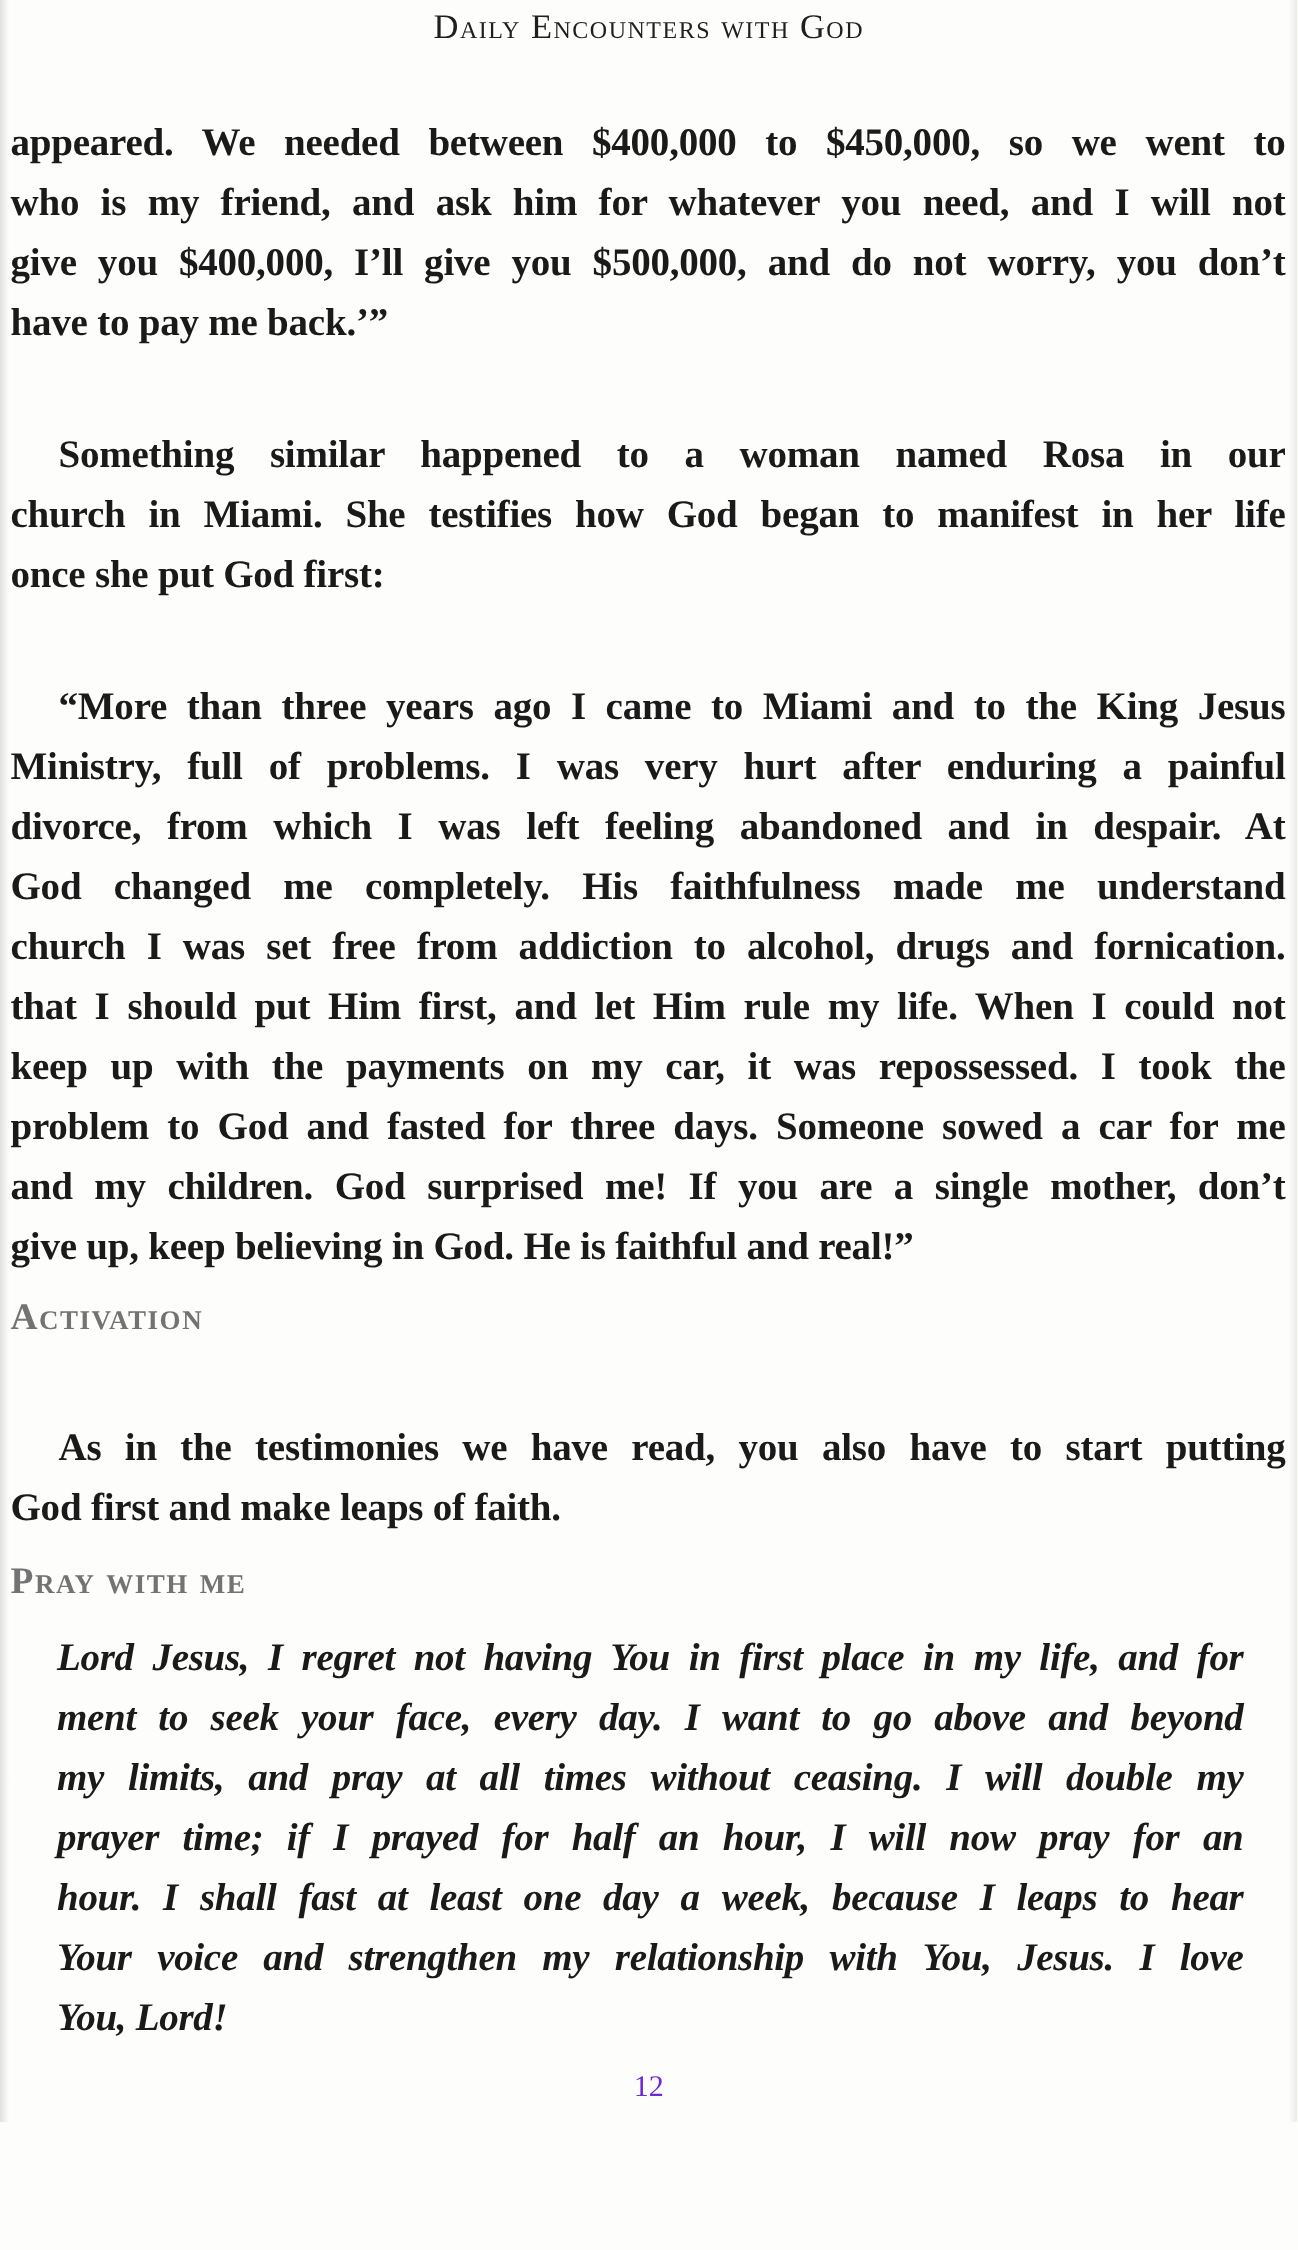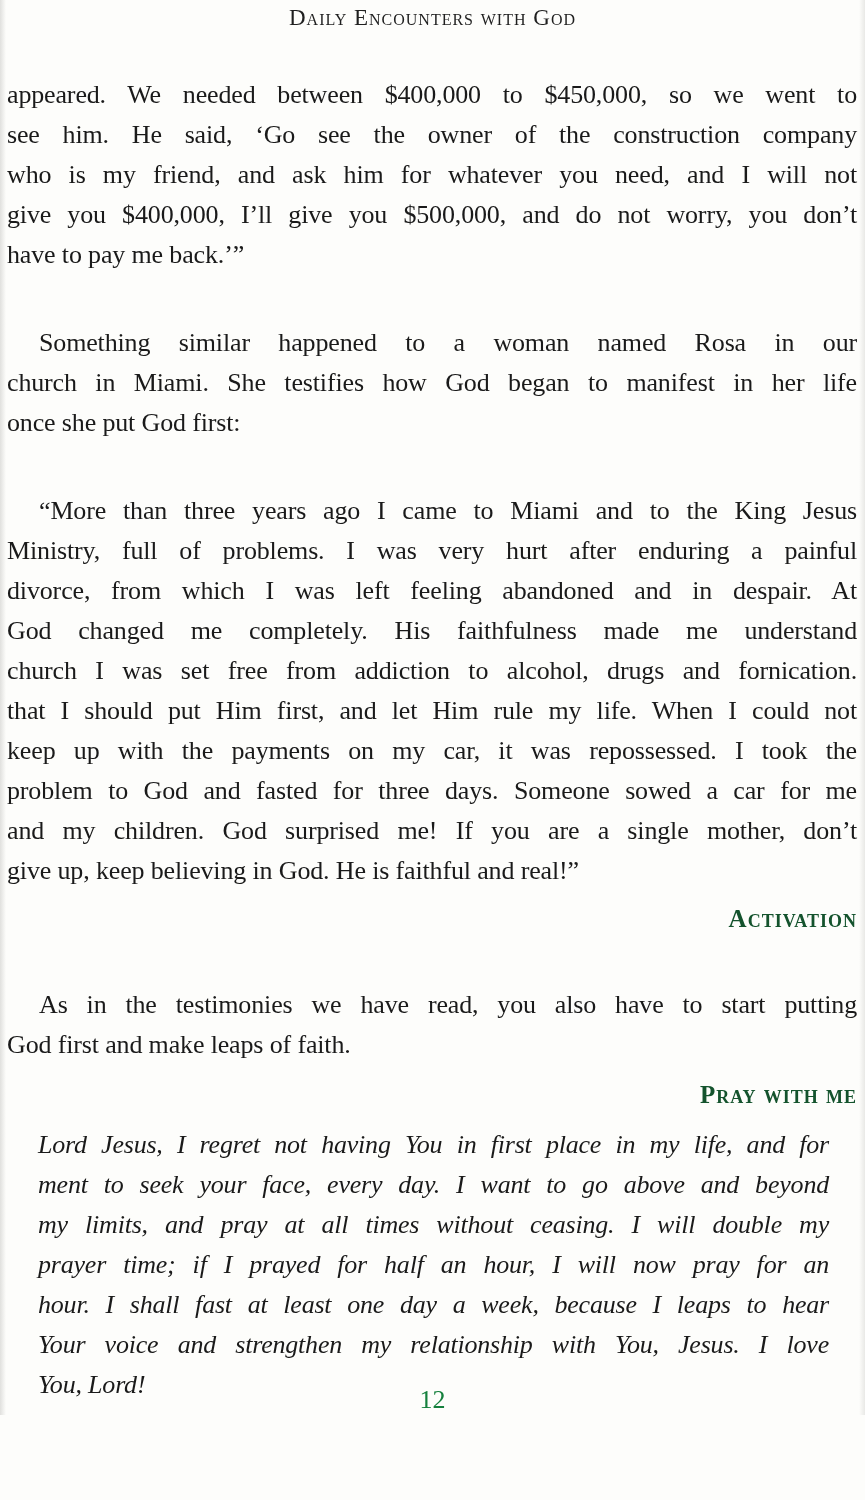--- a/index.html
+++ b/index.html
@@ -42,61 +42,61 @@
   .content {
     margin: 44px 8px 0 7px;
     font-size: 26px;
     line-height: 40px;
     letter-spacing: -0.15px;
   }
   .para { margin: 0 0 8px 0; }
   .line {
     text-align: justify;
     text-justify: inter-word;
+    font-weight: bold;
   }
   .just { text-align-last: justify; }
   .indent .line:first-child { text-indent: 32px; margin-top: 48px; }
   .section-heading {
     margin: 10px 0;
-    text-align: right;
+    text-align: left;
     font-variant: small-caps;
     font-weight: bold;
     font-size: 25px;
     line-height: 36px;
     letter-spacing: 1px;
-    color: #14532d;
+    color: #737373;
   }
   .heading-pray { margin: 12px 0; }
   .prayer {
     margin: 4px 28px 0 31px;
     font-style: italic;
     letter-spacing: -0.2px;
   }
   .page-number {
     position: absolute;
-    bottom: 0;
+    bottom: 12px;
     left: 0; right: 0;
     text-align: center;
-    font-size: 26px;
-    color: #15803d;
+    font-size: 20px;
+    color: #6d28d9;
   }
 </style>
 </head>
 <body>
 
 <div class="page">
   <div class="edge edge-left"></div>
   <div class="edge edge-right"></div>
 
   <div class="running-header">Daily Encounters with God</div>
 
   <div class="content">
     <div class="para">
         <div class="line just">appeared. We needed between $400,000 to $450,000, so we went to</div>
-        <div class="line just">see him. He said, ‘Go see the owner of the construction company</div>
         <div class="line just">who is my friend, and ask him for whatever you need, and I will not</div>
         <div class="line just">give you $400,000, I’ll give you $500,000, and do not worry, you don’t</div>
         <div class="line">have to pay me back.’”</div>
       </div>
 
     <div class="para indent">
         <div class="line just">Something similar happened to a woman named Rosa in our</div>
         <div class="line just">church in Miami. She testifies how God began to manifest in her life</div>
         <div class="line">once she put God first:</div>
       </div>

